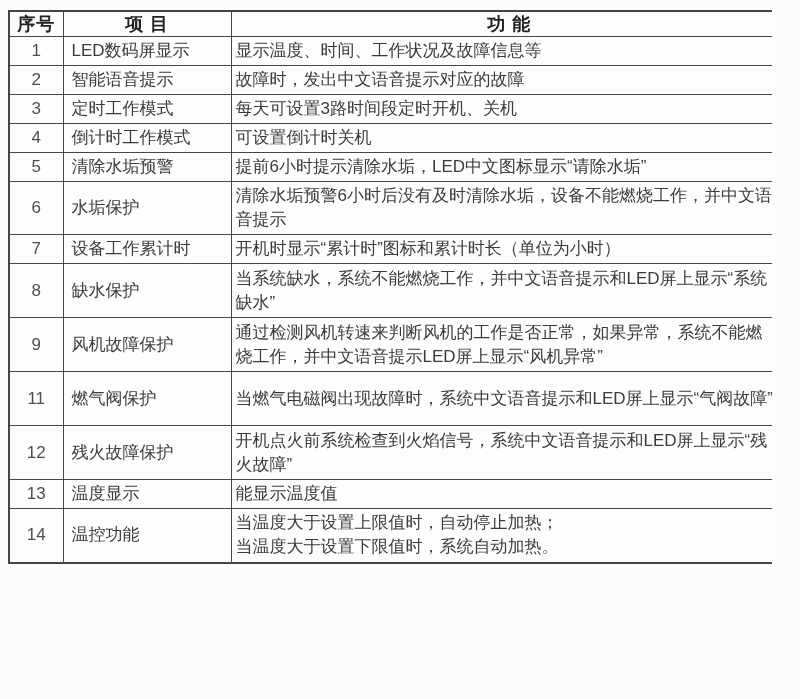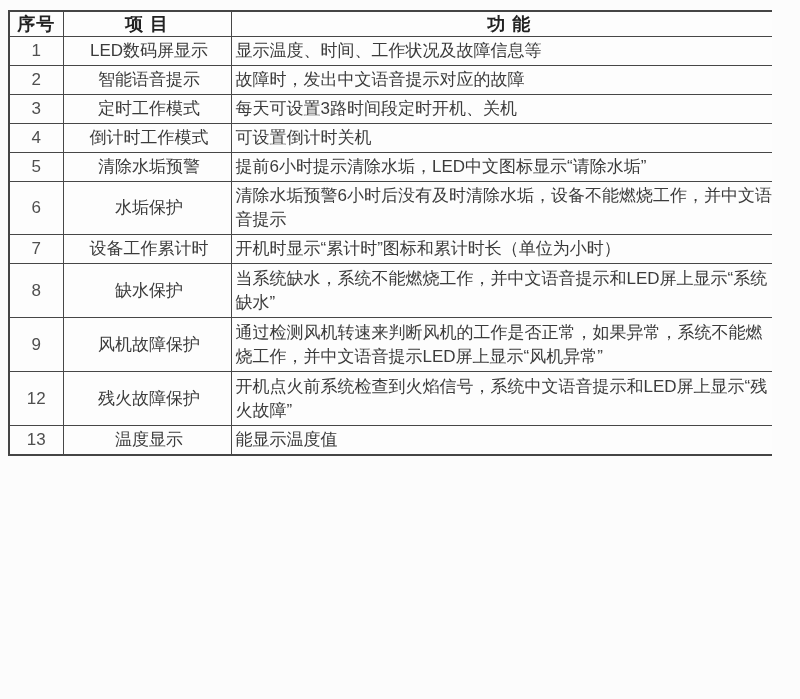--- a/index.html
+++ b/index.html
@@ -45,21 +45,21 @@
   td {
     font-size: 17px;
     color: #3b3b3b;
   }
   td.no {
     text-align: center;
     color: #4f4f4f;
     padding: 0 2px;
   }
   td.item {
-    text-align: center;
+    text-align: left;
     padding: 2px 4px 2px 8px;
     line-height: 22px;
   }
   td.func {
     text-align: left;
     padding: 2px 8px 2px 4px;
     line-height: 24px;
     white-space: pre-line;
   }
   tr.rh-head { height: 24px; }
@@ -124,25 +124,36 @@
         <td class="no">8</td>
         <td class="item">缺水保护</td>
         <td class="func">当系统缺水，系统不能燃烧工作，并中文语音提示和LED屏上显示“系统缺水”</td>
       </tr>
       <tr class="rh-d">
         <td class="no">9</td>
         <td class="item">风机故障保护</td>
         <td class="func">通过检测风机转速来判断风机的工作是否正常，如果异常，系统不能燃烧工作，并中文语音提示LED屏上显示“风机异常”</td>
       </tr>
       <tr class="rh-d">
+        <td class="no">11</td>
+        <td class="item">燃气阀保护</td>
+        <td class="func">当燃气电磁阀出现故障时，系统中文语音提示和LED屏上显示“气阀故障”</td>
+      </tr>
+      <tr class="rh-d">
         <td class="no">12</td>
         <td class="item">残火故障保护</td>
         <td class="func">开机点火前系统检查到火焰信号，系统中文语音提示和LED屏上显示“残火故障”</td>
       </tr>
       <tr class="rh-s">
         <td class="no">13</td>
         <td class="item">温度显示</td>
         <td class="func">能显示温度值</td>
       </tr>
+      <tr class="rh-d">
+        <td class="no">14</td>
+        <td class="item">温控功能</td>
+        <td class="func">当温度大于设置上限值时，自动停止加热；
+当温度大于设置下限值时，系统自动加热。</td>
+      </tr>
 
     </tbody>
   </table>
 </div>
 
 </body></html>

